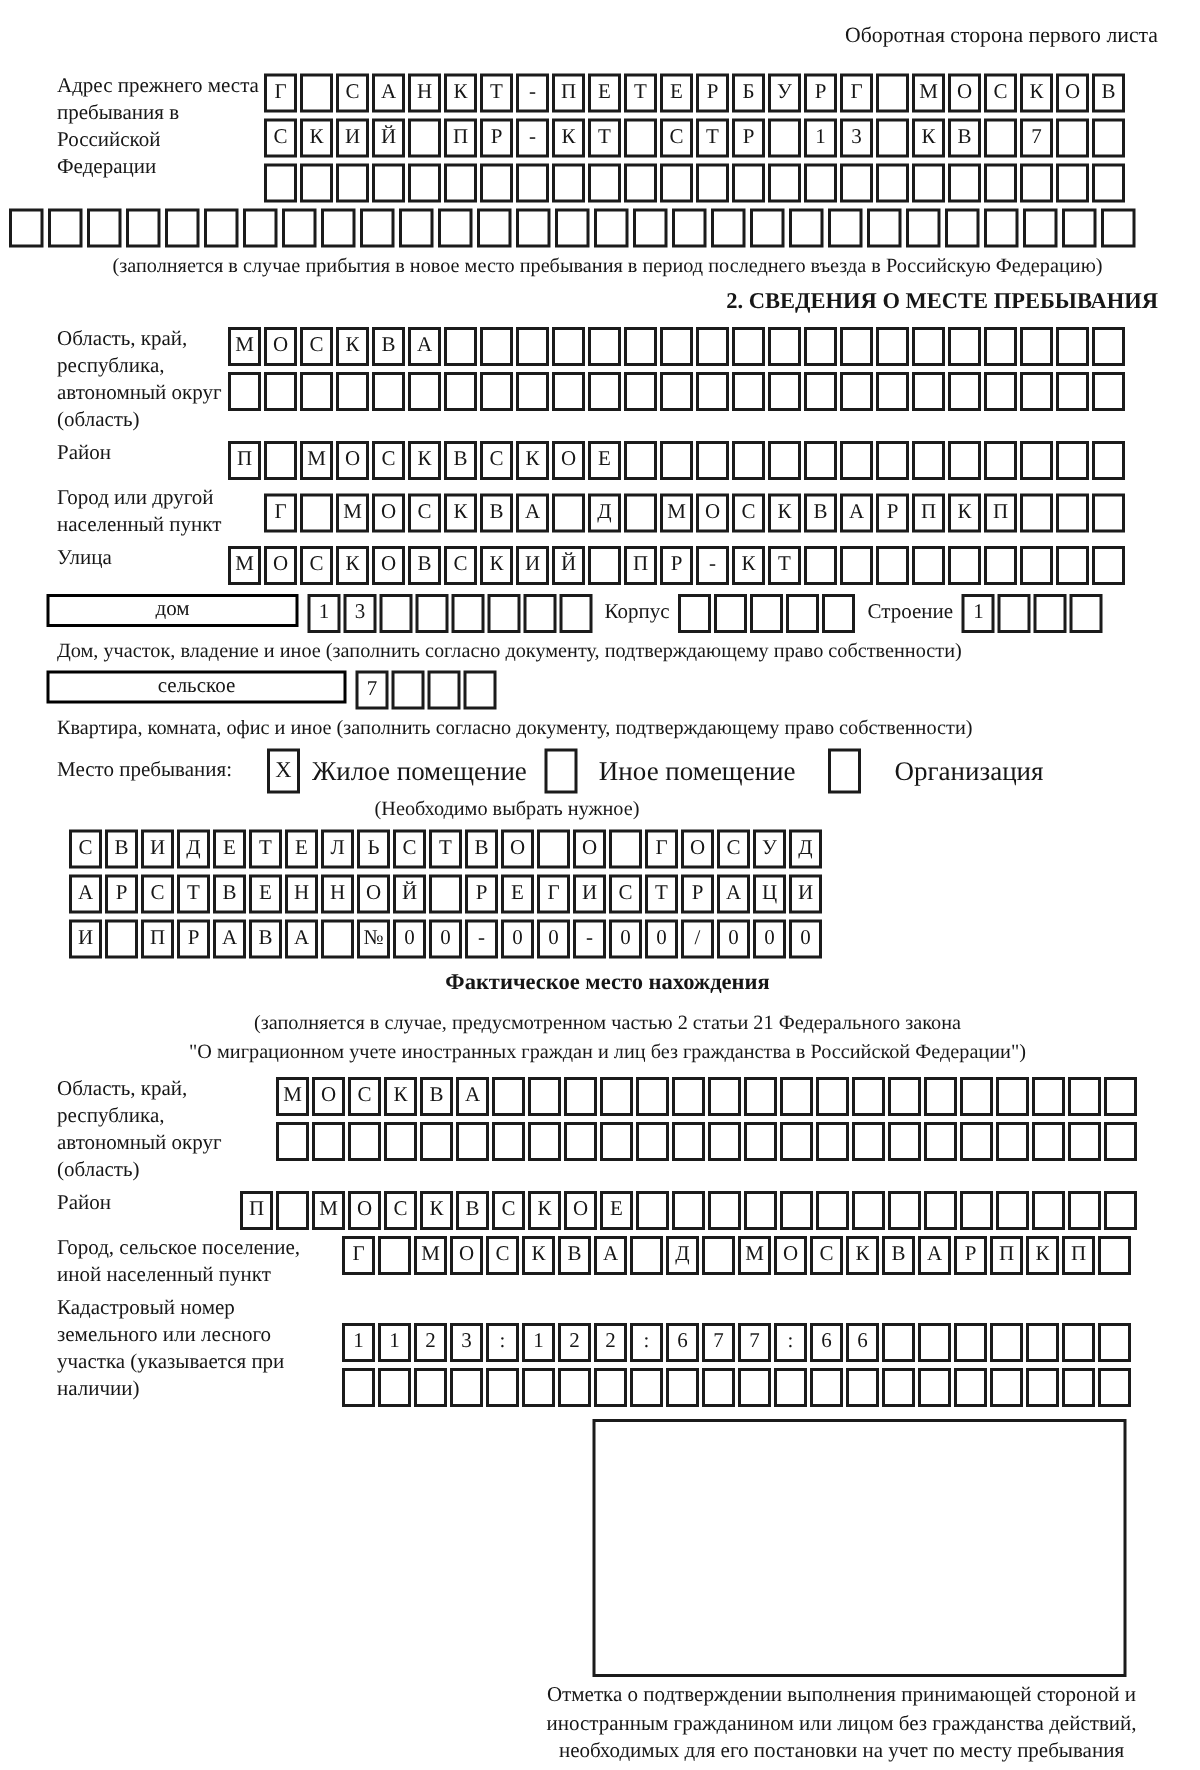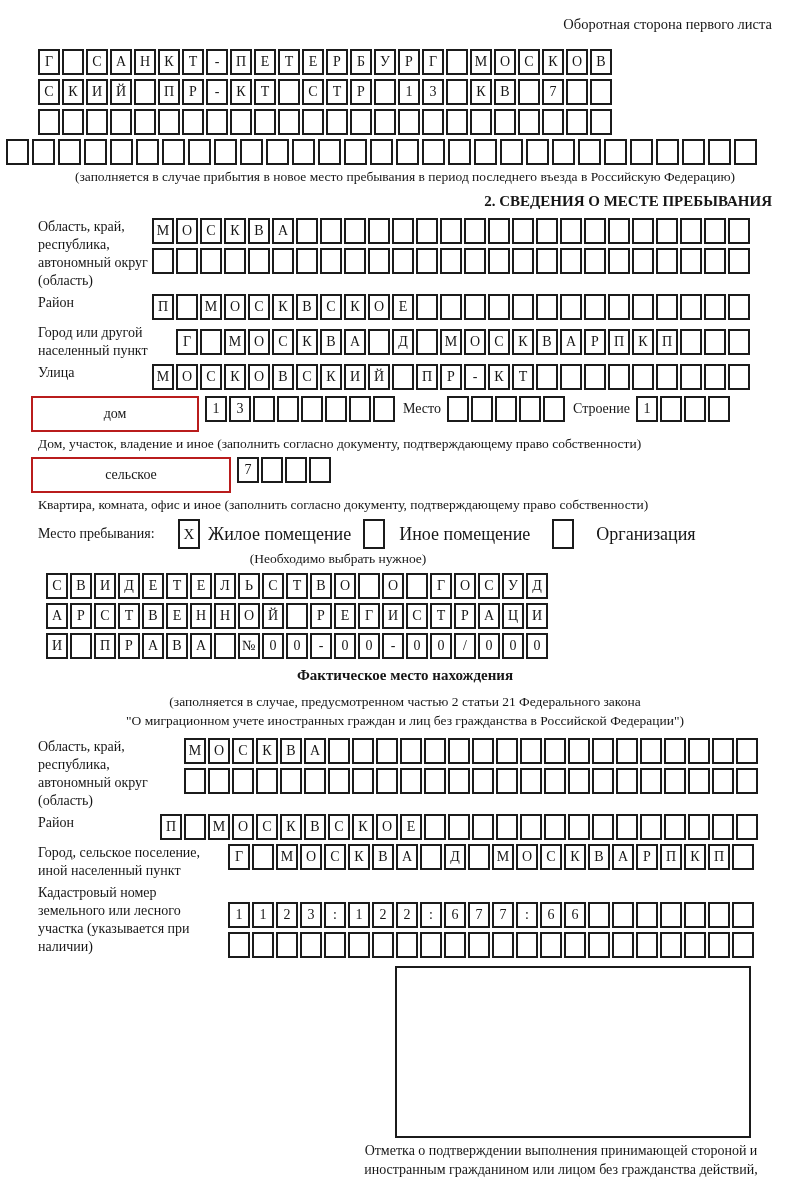--- a/index.html
+++ b/index.html
@@ -31,21 +31,21 @@
   .cell {
     flex: 0 0 auto; width: 22px; height: 26px;
     border: 2px solid #1b1b1b; background: #fff;
     display: flex; align-items: center; justify-content: center;
     font-size: 14px; line-height: 1;
   }
   .cell-wide { width: 23px; }
   .checkbox { width: 22px; height: 30px; font-size: 15px; }
 
   .longbox {
-    flex: 0 0 auto; height: 36px; border: 2px solid #b91c1c;
+    flex: 0 0 auto; height: 22px; border: 2px solid #000000;
     display: flex; align-items: center; justify-content: center;
     font-size: 14px;
   }
   .inline-label { font-size: 14px; line-height: 26px; flex: 0 0 auto; }
 
   .caption { font-size: 13.5px; line-height: 17px; }
   .center { text-align: center; }
 
   .sec-title { font-weight: bold; text-align: right; font-size: 15px; margin: 8px 0 8px 0; }
 
@@ -80,20 +80,21 @@
   }
 </style>
 </head>
 <body>
 
 <div class="container">
 
   <div class="header-note">Оборотная сторона первого листа</div>
 
   <div class="frow prev-block">
+    <div class="flabel w138">Адрес прежнего места пребывания в Российской Федерации</div>
     <div class="rows">
       <div class="boxes">
           <div class="cell">Г</div>
           <div class="cell"></div>
           <div class="cell">С</div>
           <div class="cell">А</div>
           <div class="cell">Н</div>
           <div class="cell">К</div>
           <div class="cell">Т</div>
           <div class="cell">-</div>
@@ -360,21 +361,21 @@
     <div class="boxes ml6">
         <div class="cell">1</div>
         <div class="cell">3</div>
         <div class="cell"></div>
         <div class="cell"></div>
         <div class="cell"></div>
         <div class="cell"></div>
         <div class="cell"></div>
         <div class="cell"></div>
       </div>
-    <div class="inline-label ml8">Место</div>
+    <div class="inline-label ml8">Корпус</div>
     <div class="boxes ml6">
         <div class="cell"></div>
         <div class="cell"></div>
         <div class="cell"></div>
         <div class="cell"></div>
         <div class="cell"></div>
       </div>
     <div class="inline-label ml8">Строение</div>
     <div class="boxes ml6">
         <div class="cell">1</div>

